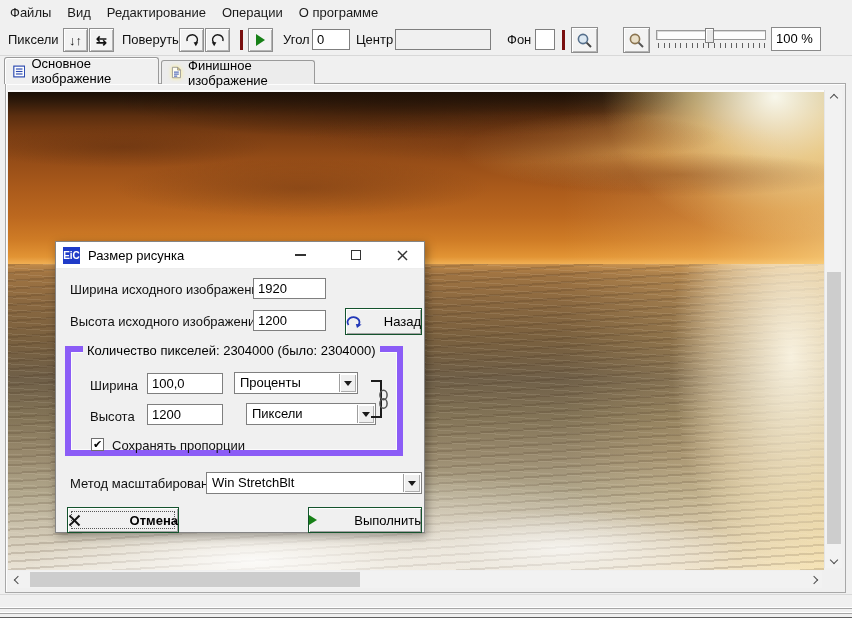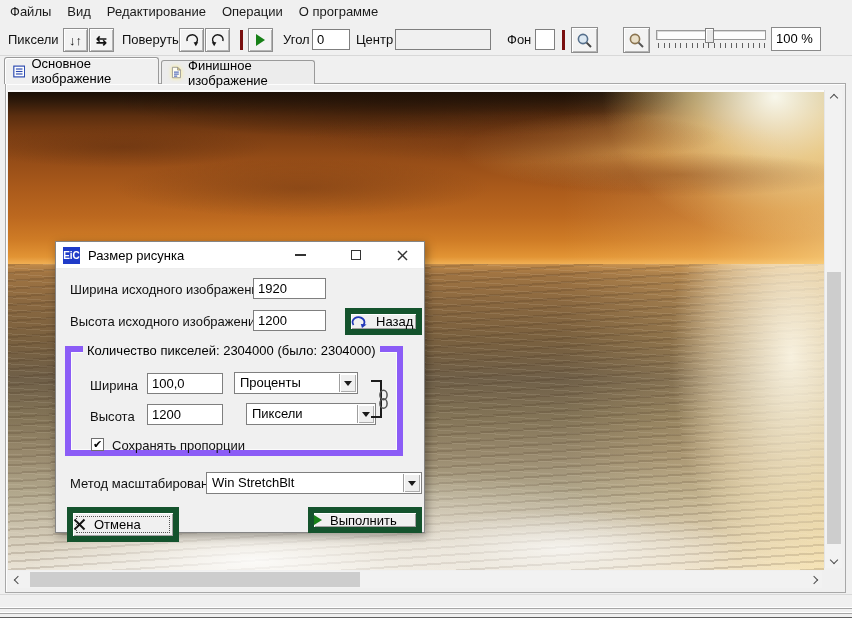--- a/index.html
+++ b/index.html
@@ -8,21 +8,21 @@
     font-family: "Liberation Sans", sans-serif;
     background:#f0f0f0;
     position:relative;
     overflow:hidden;
     border-bottom:1px solid #5f5f5f;
   }
   .a { position:absolute; }
   .lbl { font-size:13px; color:#101010; white-space:nowrap; }
 
   
-  .menubar { left:0; top:0; width:740px; height:24px; display:flex; padding-left:2px; background:#f0f0f0; }
+  .menubar { left:0; top:0; width:740px; height:24px; display:flex; align-items:center; padding-left:2px; background:#f0f0f0; }
   .menu-item { font-size:13px; color:#1a1a1a; padding:4px 8px; cursor:default; }
 
   
   .toolbar { left:0; top:24px; width:852px; height:32px; background:#f0f0f0; border-bottom:1px solid #d8d8d8; }
   .tbtn { background:#f3f3f3; border:1px solid #8f8f8f;
           box-shadow: inset 1px 1px 0 #ffffff, inset -1px -1px 0 #b4b4b4;
           display:flex; align-items:center; justify-content:center; cursor:pointer; }
   .glyph { font-size:13px; font-weight:bold; color:#111; line-height:1; }
   .redsep { width:3px; height:20px; background:#7a0f0f; }
   .inp { border:1px solid #7f7f7f; background:#fff; font:13px "Liberation Sans",sans-serif; padding:1px 4px; }
@@ -90,23 +90,23 @@
 
   
   .dialog { left:55px; top:241px; width:370px; height:292px; background:#f0f0f0;
             border:1px solid #858585; box-shadow:2px 3px 9px rgba(0,0,0,0.35); z-index:10; }
   .dlg-title { position:absolute; left:0; top:0; width:100%; height:27px; background:#ffffff;
                border-bottom:1px solid #ededed; }
   .dlg-icon { position:absolute; left:7px; top:5px; width:17px; height:17px; background:#1f3bc8;
               color:#fff; font-size:10px; font-weight:bold; display:flex; align-items:center; justify-content:center; }
   .dlg-title-text { position:absolute; left:32px; top:6px; font-size:13px; color:#000; }
   .cap-btn { position:absolute; top:2px; width:30px; height:22px; display:flex; align-items:center; justify-content:center; cursor:pointer; }
-  .btn { background:#f0f0f0; border:6px solid #14532d;
+  .btn { background:#f0f0f0; border:1px solid #14532d;
          box-shadow: inset 1px 1px 0 #ffffff, inset -1px -1px 0 #a2a2a2;
-         display:flex; align-items:center; justify-content:flex-start; gap:8px;
+         display:flex; align-items:center; justify-content:space-between; gap:8px;
          font-size:13px; color:#000; cursor:pointer; }
   .btn .focusrect { position:absolute; inset:3px; border:1px dotted #555; pointer-events:none; }
   .groupbox { border:6px solid #8b5cf6; box-shadow: inset 0 0 0 1px rgba(255,255,255,0.7); }
   .legend { position:absolute; top:-9px; left:12px; background:#f0f0f0; padding:0 4px; font-size:13px; white-space:nowrap; }
   .combo { background:#fff; border:1px solid #7f7f7f; font-size:13px; cursor:pointer; }
   .combo .val { position:absolute; left:5px; top:2px; white-space:nowrap; }
   .combo .drop { position:absolute; right:1px; top:1px; bottom:1px; width:17px; background:#efefef;
                  border-left:1px solid #9f9f9f; box-shadow: inset 1px 1px 0 #fff, inset -1px -1px 0 #adadad;
                  display:flex; align-items:center; justify-content:center; }
   .tri { width:0; height:0; border:4px solid transparent; border-top:5px solid #1a1a1a; margin-top:5px; }
@@ -307,21 +307,21 @@
   </div>
 
   <span class="a lbl" style="left:14px; top:234px;">Метод масштабирования</span>
   <div class="a combo" style="left:150px; top:230px; width:216px; height:22px;">
     <span class="val">Win StretchBlt</span>
     <div class="drop">
         <span class="tri"></span>
       </div>
   </div>
 
-  <div class="a btn" style="left:11px; top:265px; width:112px; height:35px;">
+  <div class="a btn" style="left:11px; top:265px; width:112px; height:26px;font-weight:bold;">
     <div class="focusrect"></div>
     <svg width="13" height="13" viewBox="0 0 13 13">
       <line x1="1.5" y1="1.5" x2="11.5" y2="11.5" stroke="#111" stroke-width="2"></line>
       <line x1="11.5" y1="1.5" x2="1.5" y2="11.5" stroke="#111" stroke-width="2"></line>
     </svg>
     <span>Отмена</span>
   </div>
   <div class="a btn" style="left:252px; top:265px; width:114px; height:26px;">
     <span class="playtri" style="border-width:5px; border-left-width:8px;"></span>
     <span>Выполнить</span>

